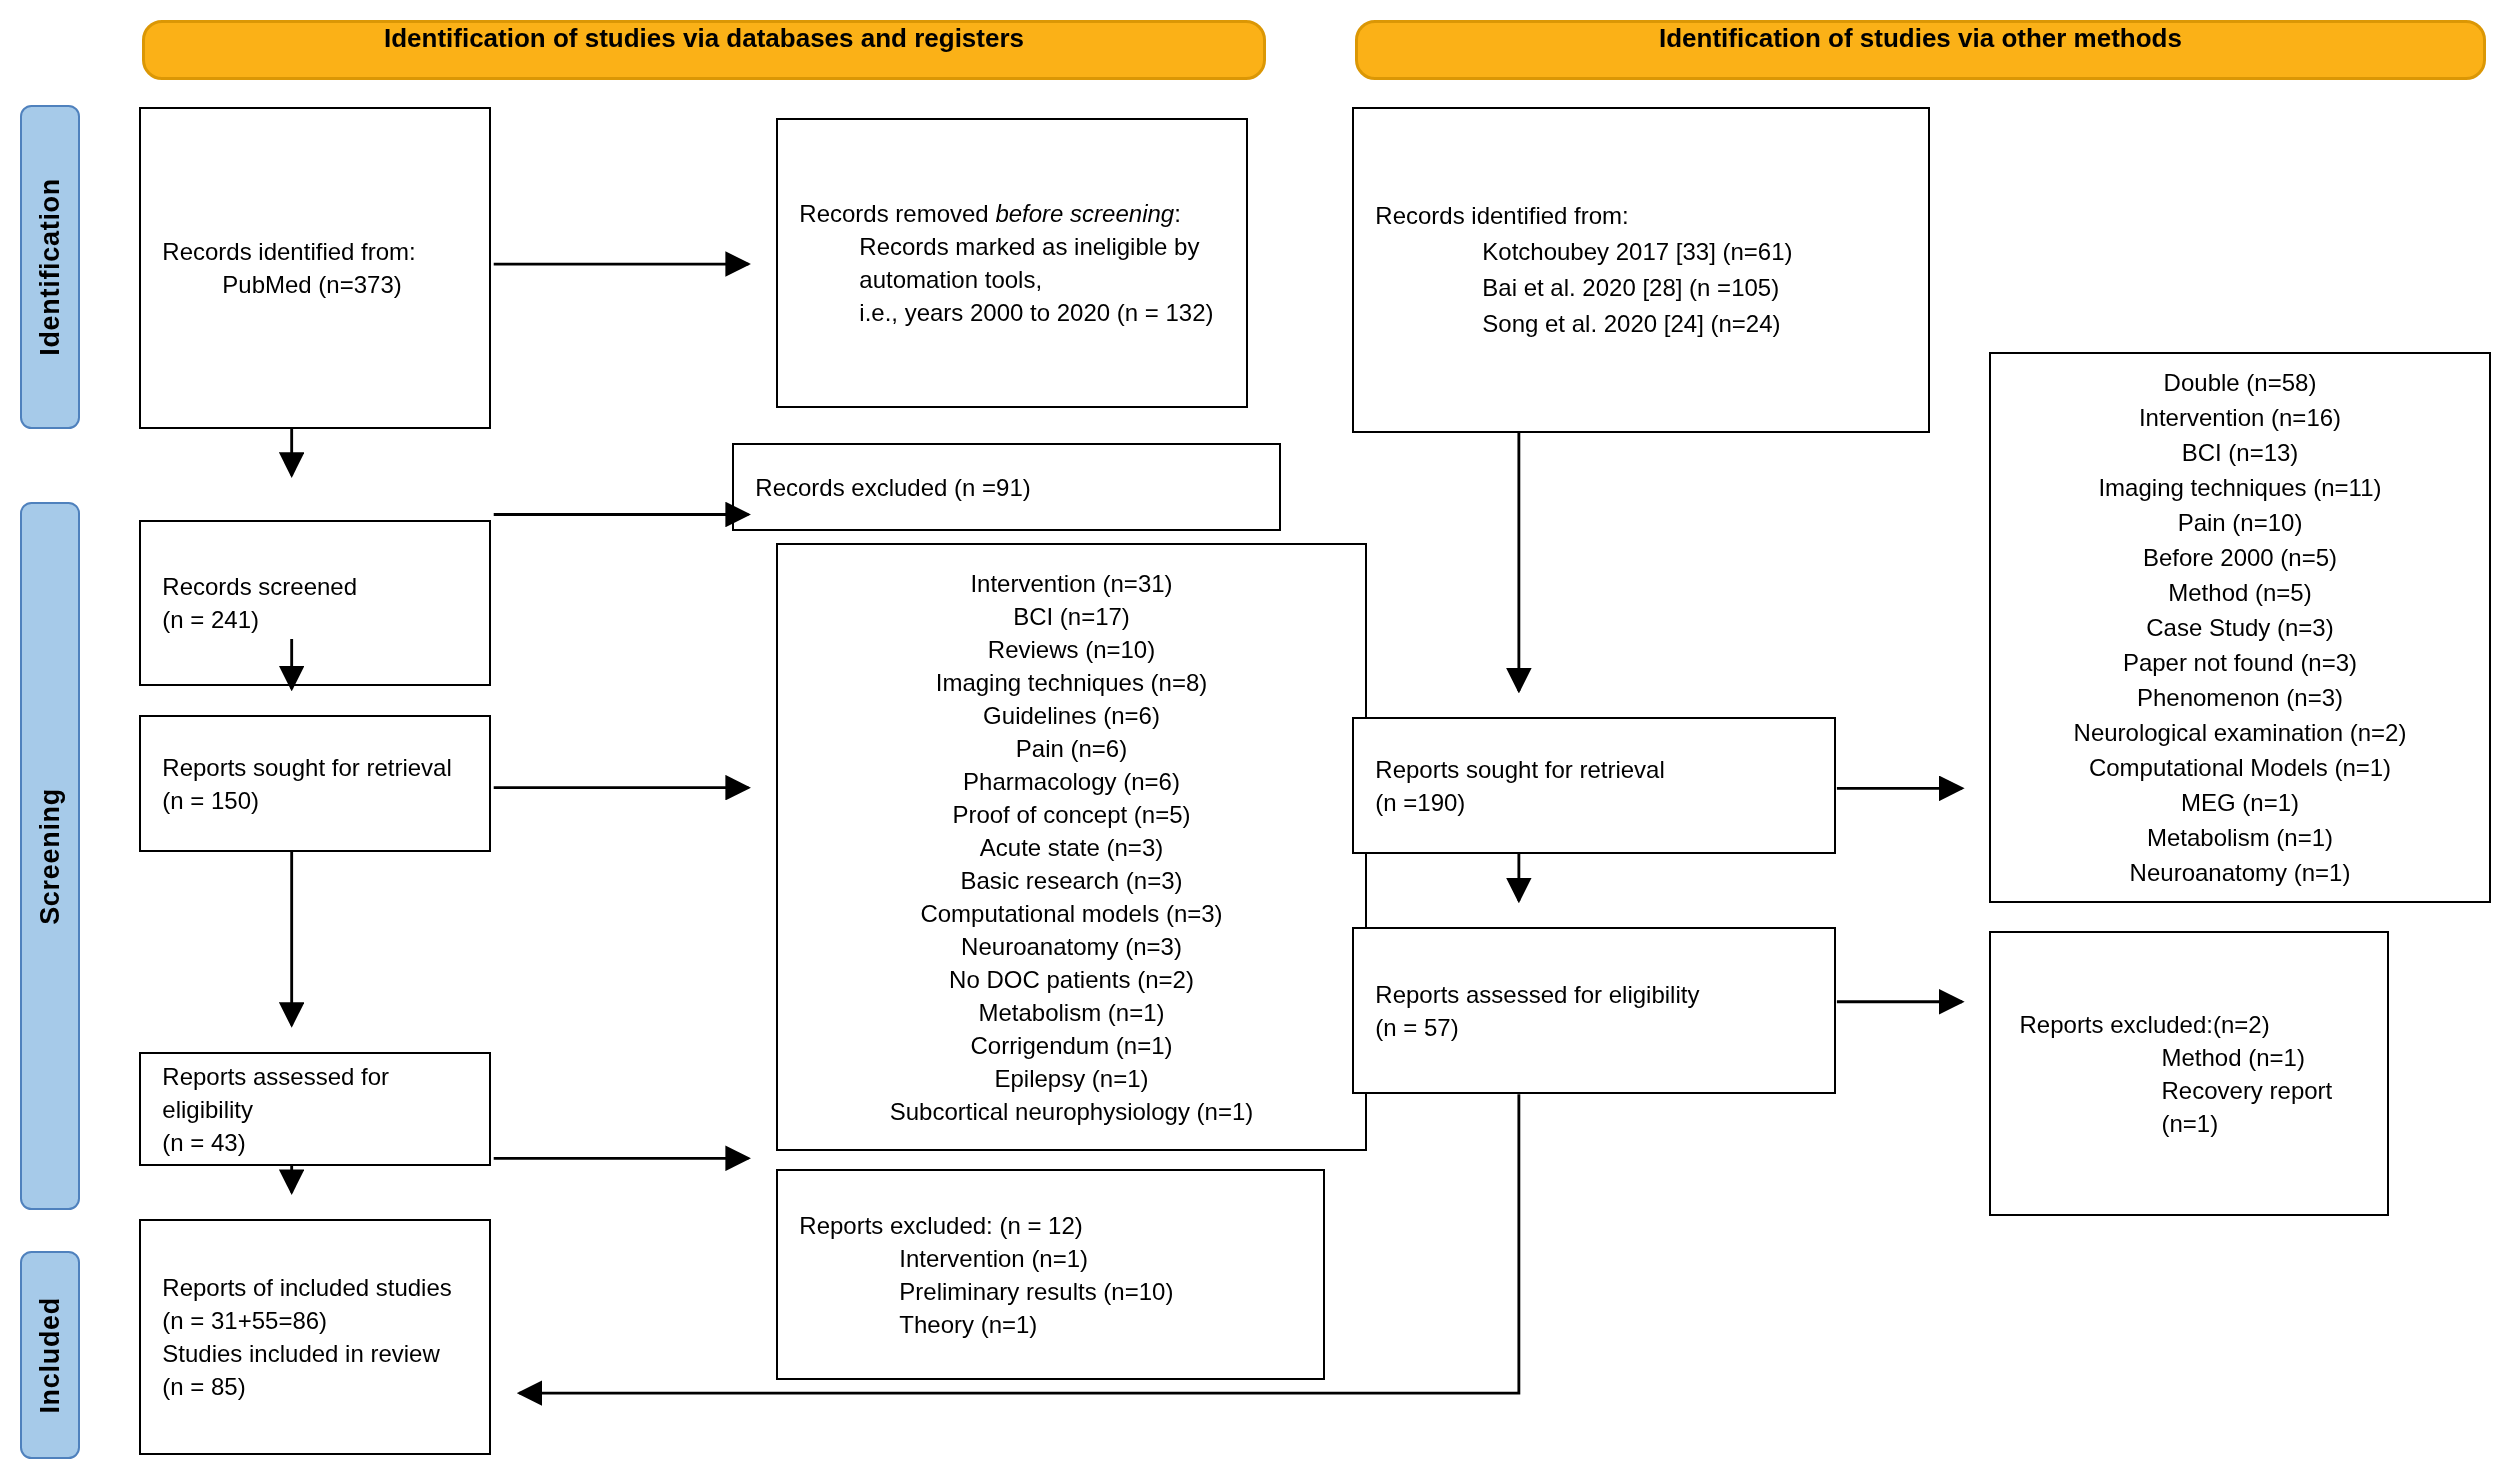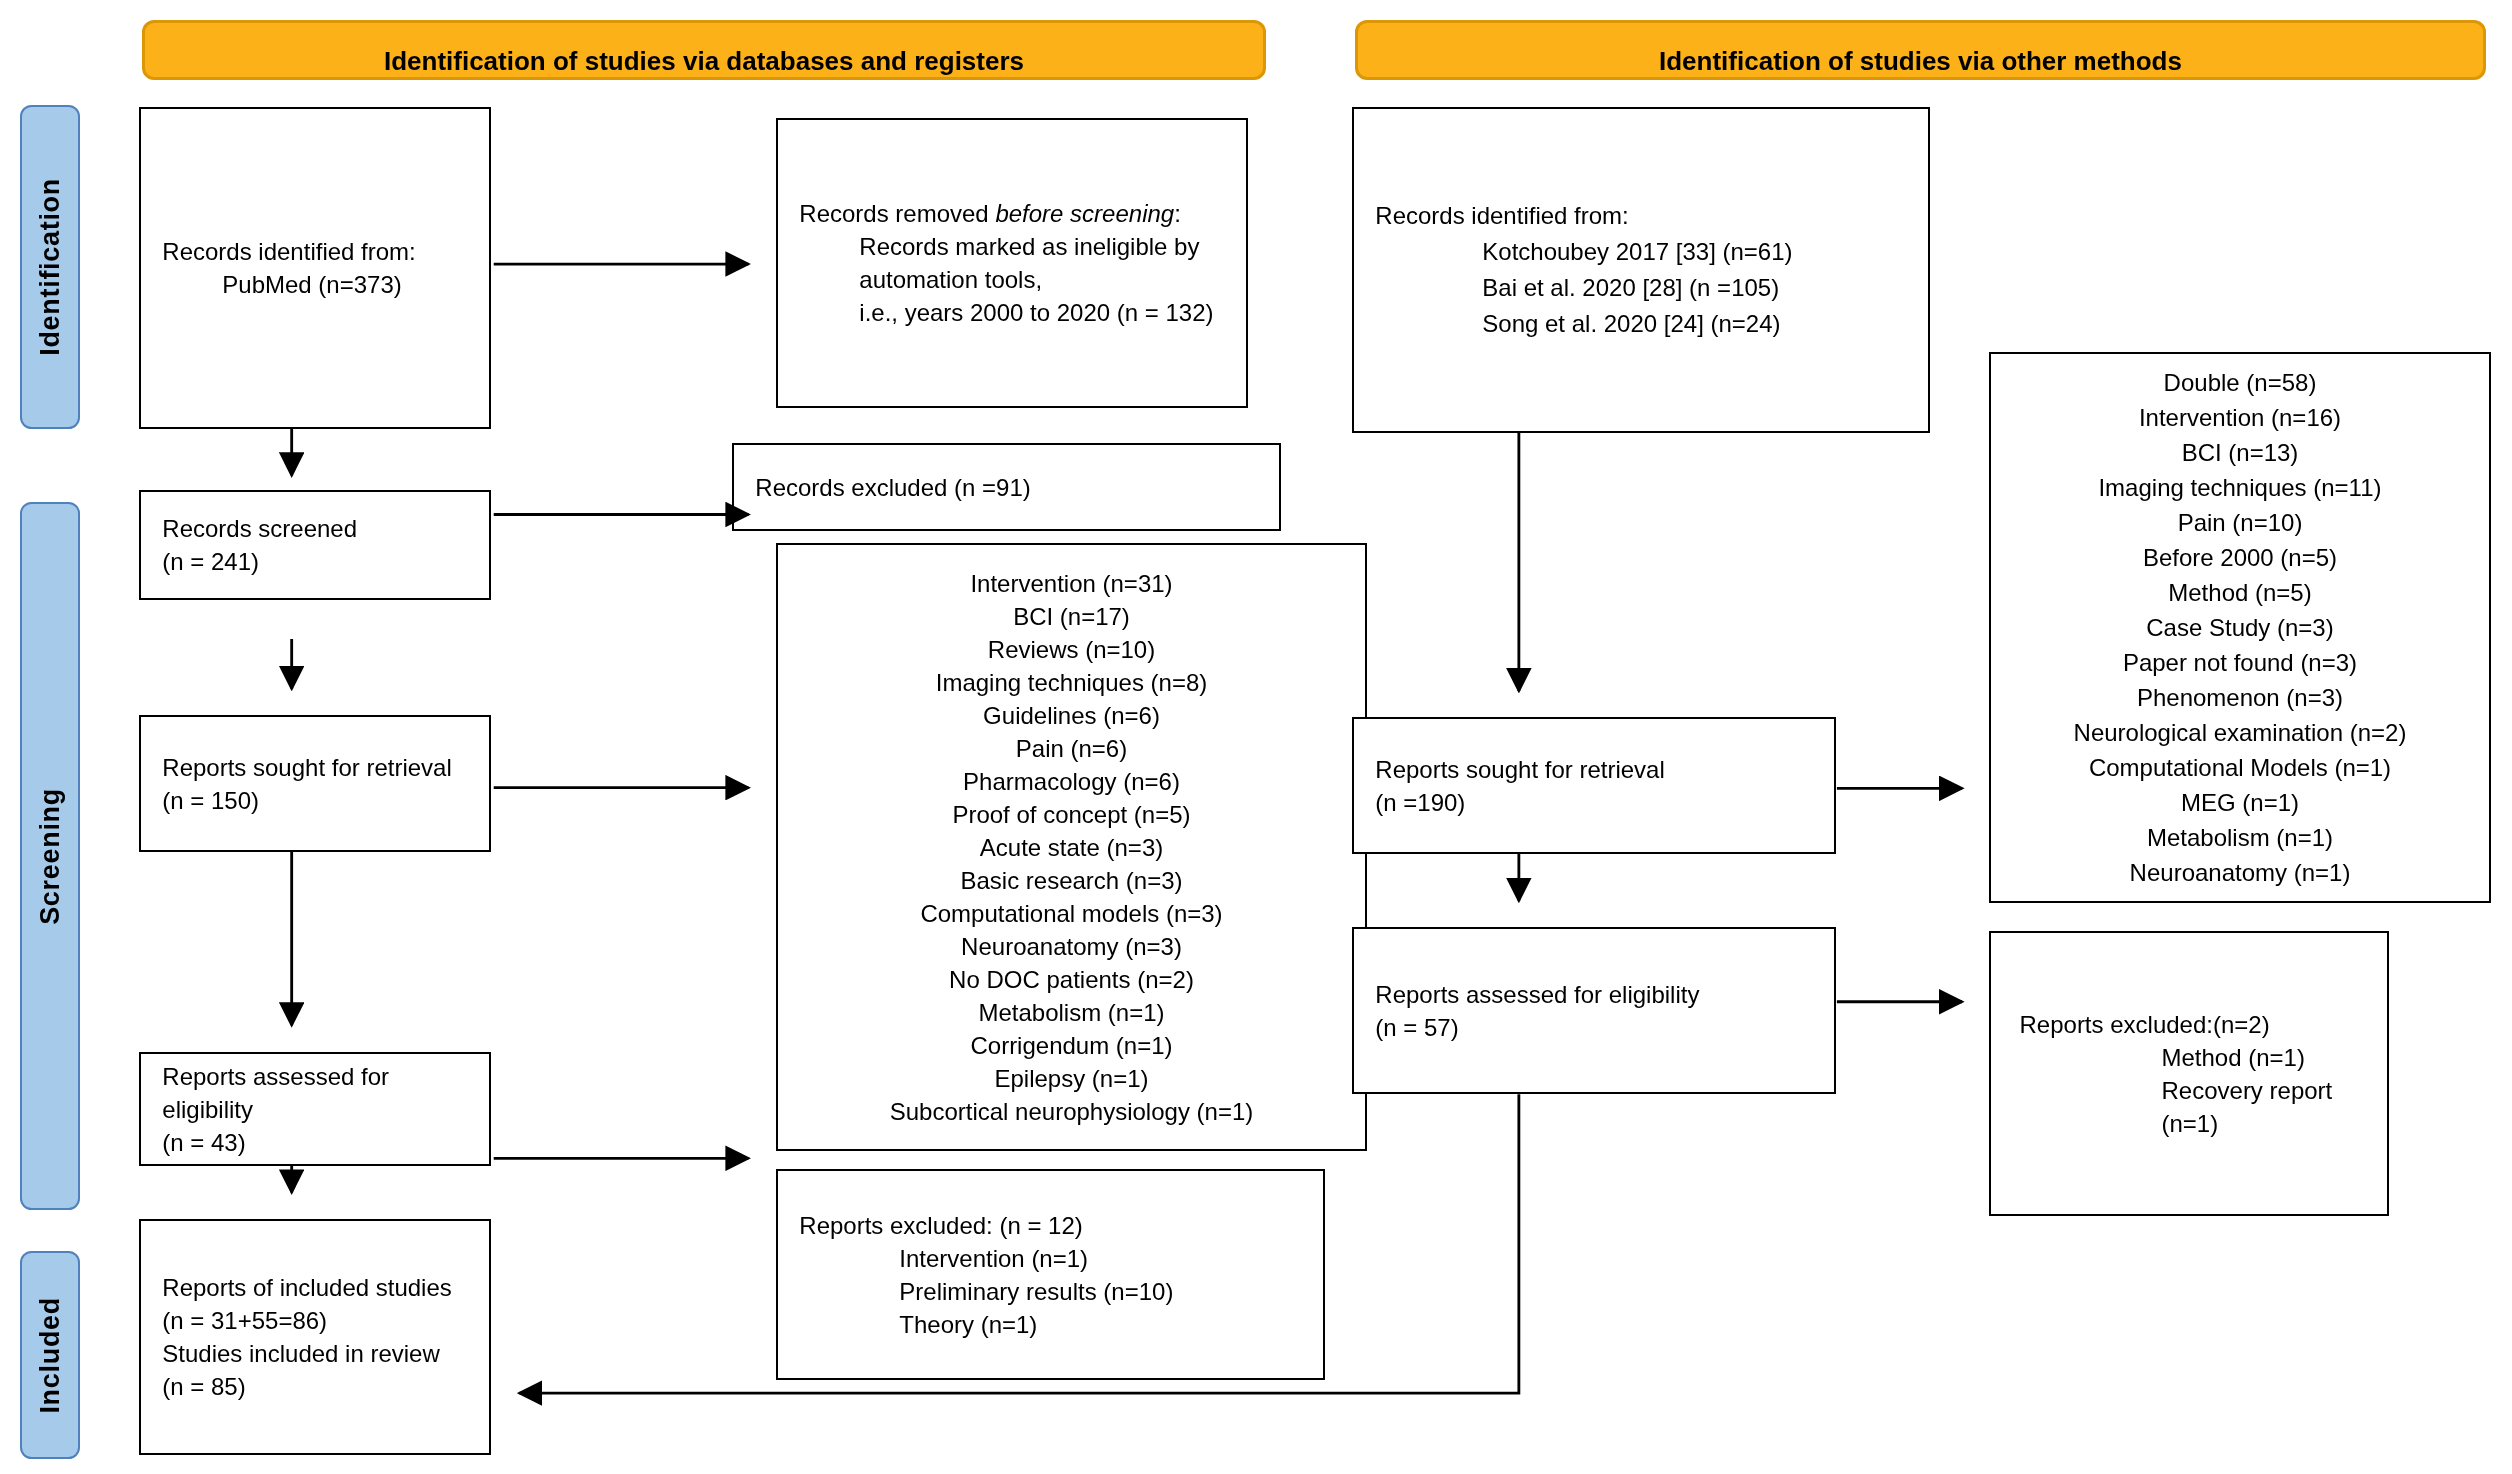--- a/index.html
+++ b/index.html
@@ -8,22 +8,22 @@
     width:2512px; height:1475px;
     background:#ffffff;
     font-family:"Liberation Sans", sans-serif;
     color:#000;
     overflow:hidden;
   }
   .banner {
     position:absolute;
     background:#FBB117;
     border:3.6px solid #DB9705;
-    border-radius:12px;
-    display:flex; align-items:flex-end; justify-content:center;
+    border-radius:20px;
+    display:flex; align-items:flex-start; justify-content:center;
     font-size:26px; font-weight:bold; color:#000;
     box-sizing:border-box;
   }
   .side {
     position:absolute;
     background:#A6CAE9;
     border:2.1px solid #4F81BD;
     border-radius:11.4px;
     display:flex; align-items:center; justify-content:center;
     box-sizing:border-box;
@@ -73,21 +73,21 @@
   </div>
   <div class="side" style="left:20px; top:1251px; width:60px; height:208px;">
     <span>Included</span>
   </div>
 
   <div class="box leftpad" style="left:139px; top:107px; width:352px; height:322px;">
     <div class="ln">Records identified from:</div>
     <div class="ln ind1">PubMed (n=373)</div>
   </div>
 
-  <div class="box leftpad" style="left:139px; top:490px; width:352px; height:110px;">
+  <div class="box leftpad" style="left:139px; top:520px; width:352px; height:166px;">
     <div class="ln">Records screened</div>
     <div class="ln">(n = 241)</div>
   </div>
 
   <div class="box leftpad" style="left:139px; top:715px; width:352px; height:137px;">
     <div class="ln">Reports sought for retrieval</div>
     <div class="ln">(n = 150)</div>
   </div>
 
   <div class="box leftpad" style="left:139px; top:1052px; width:352px; height:114px;">

